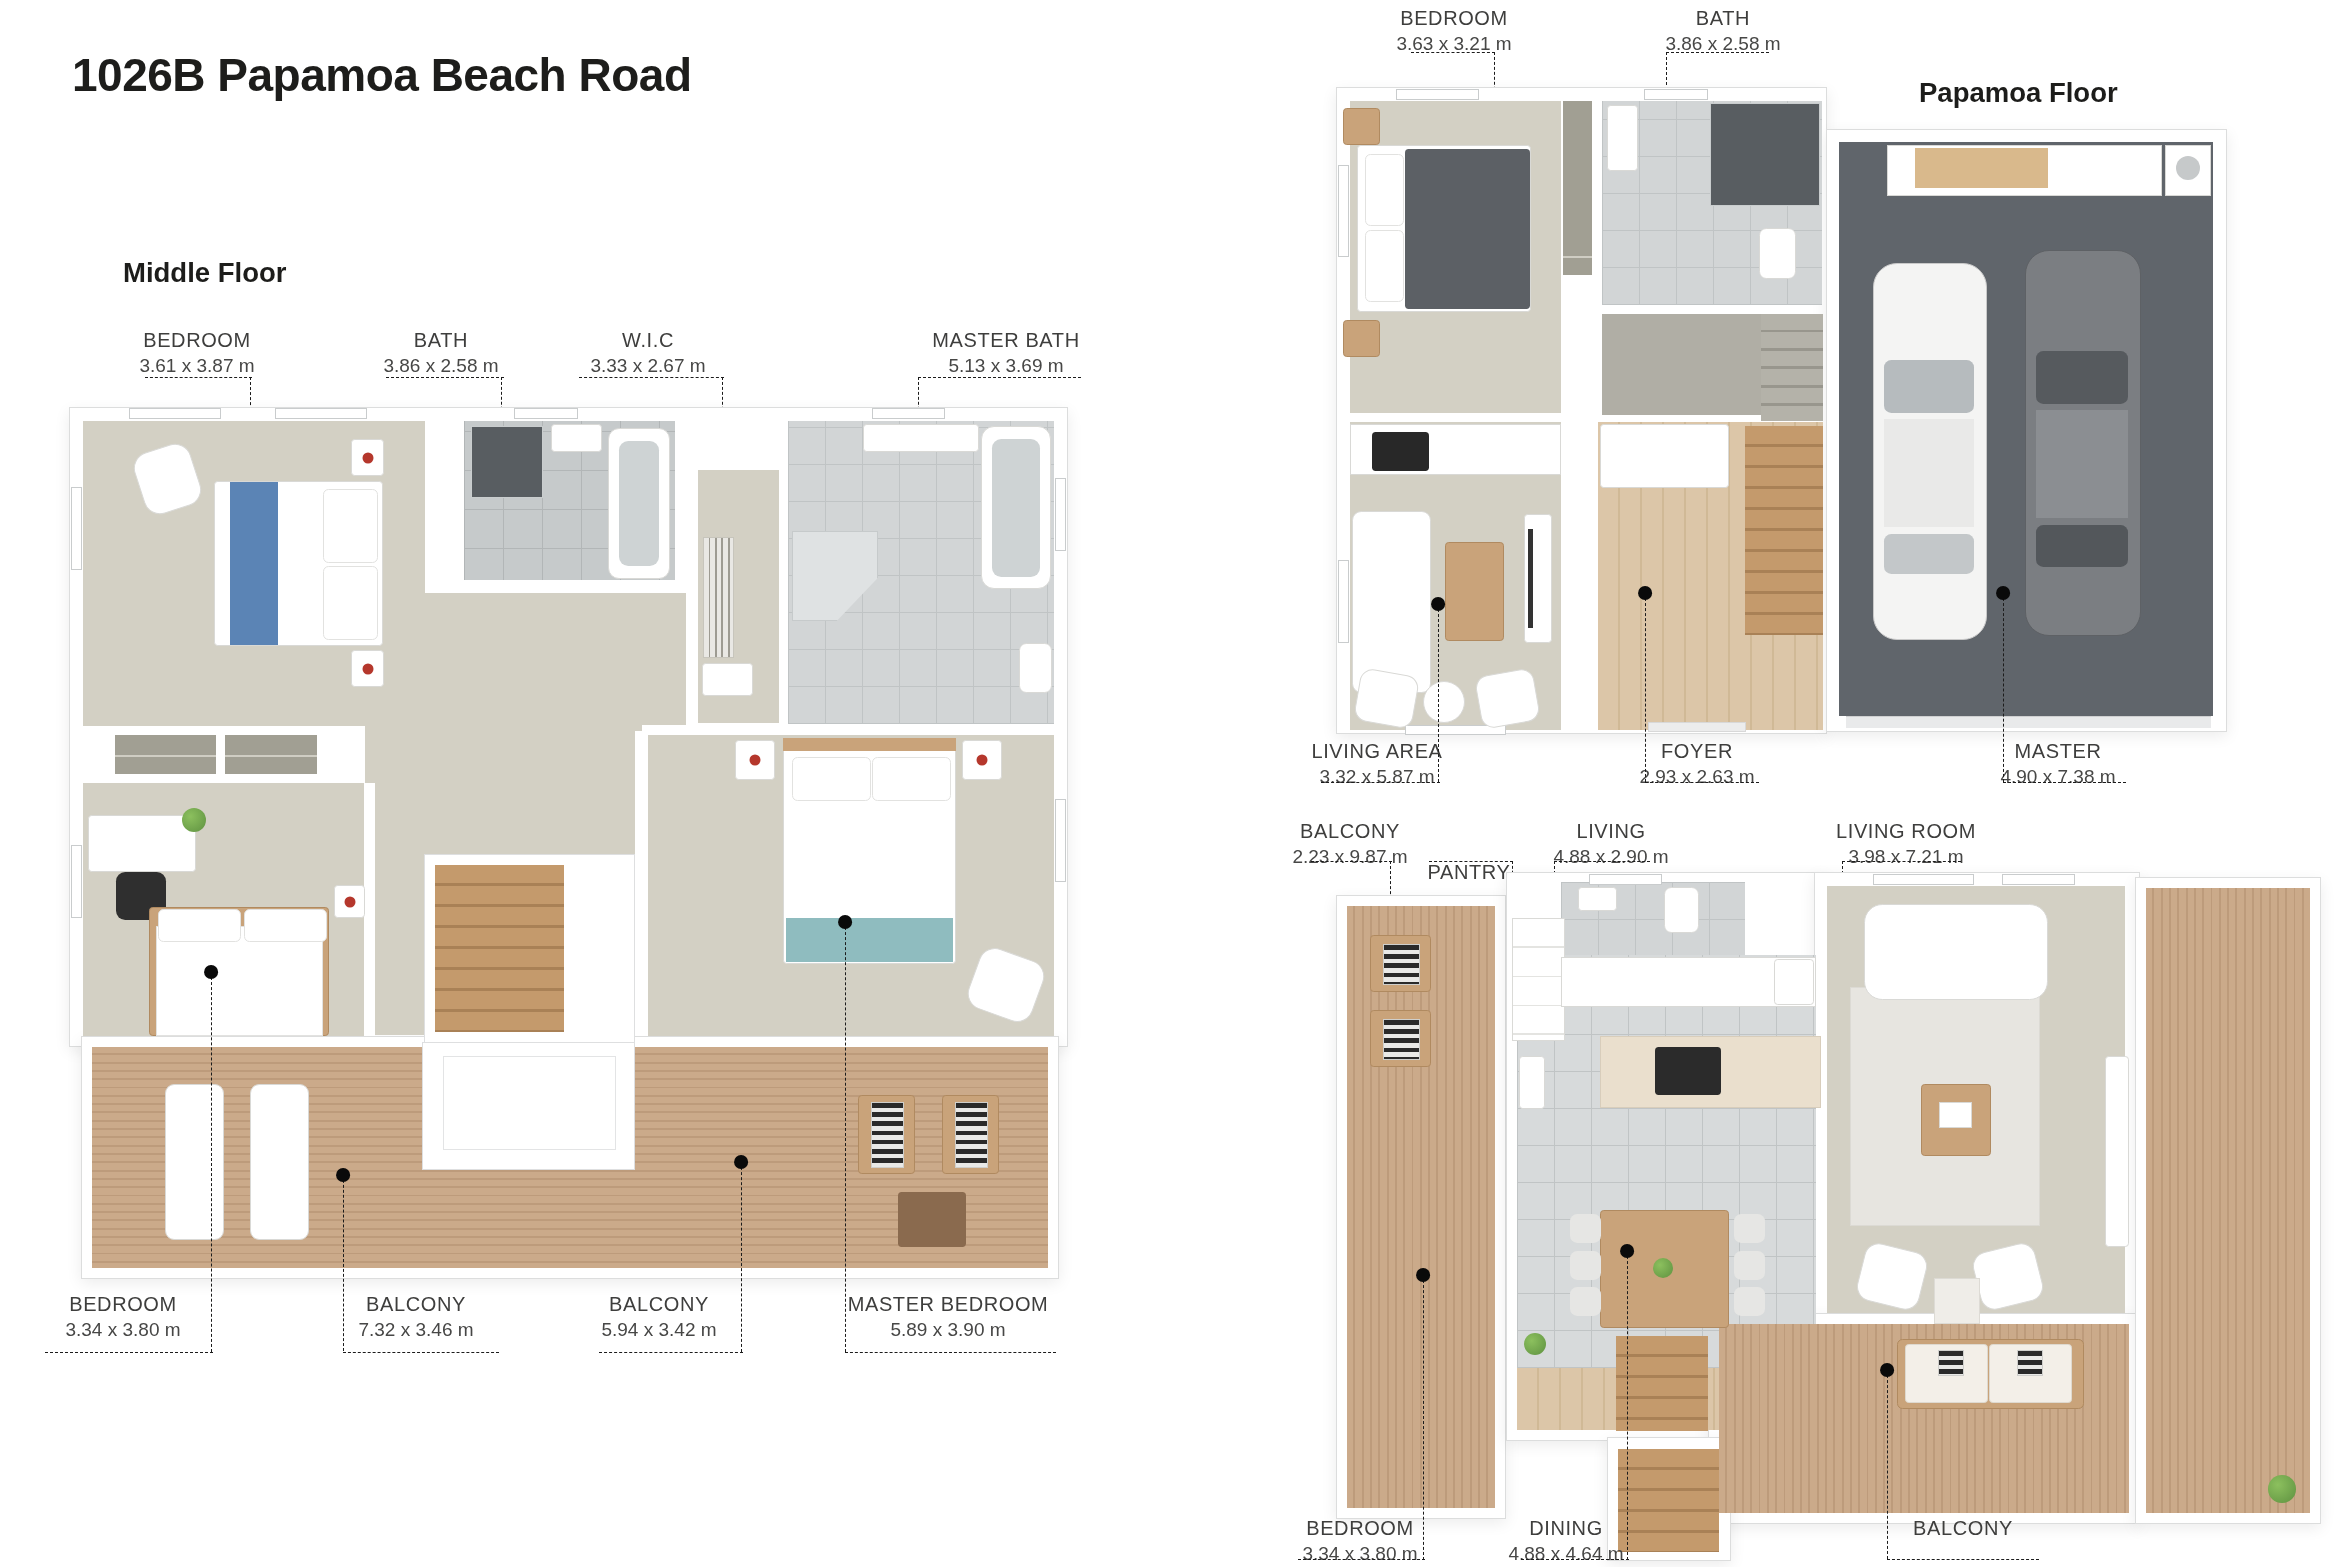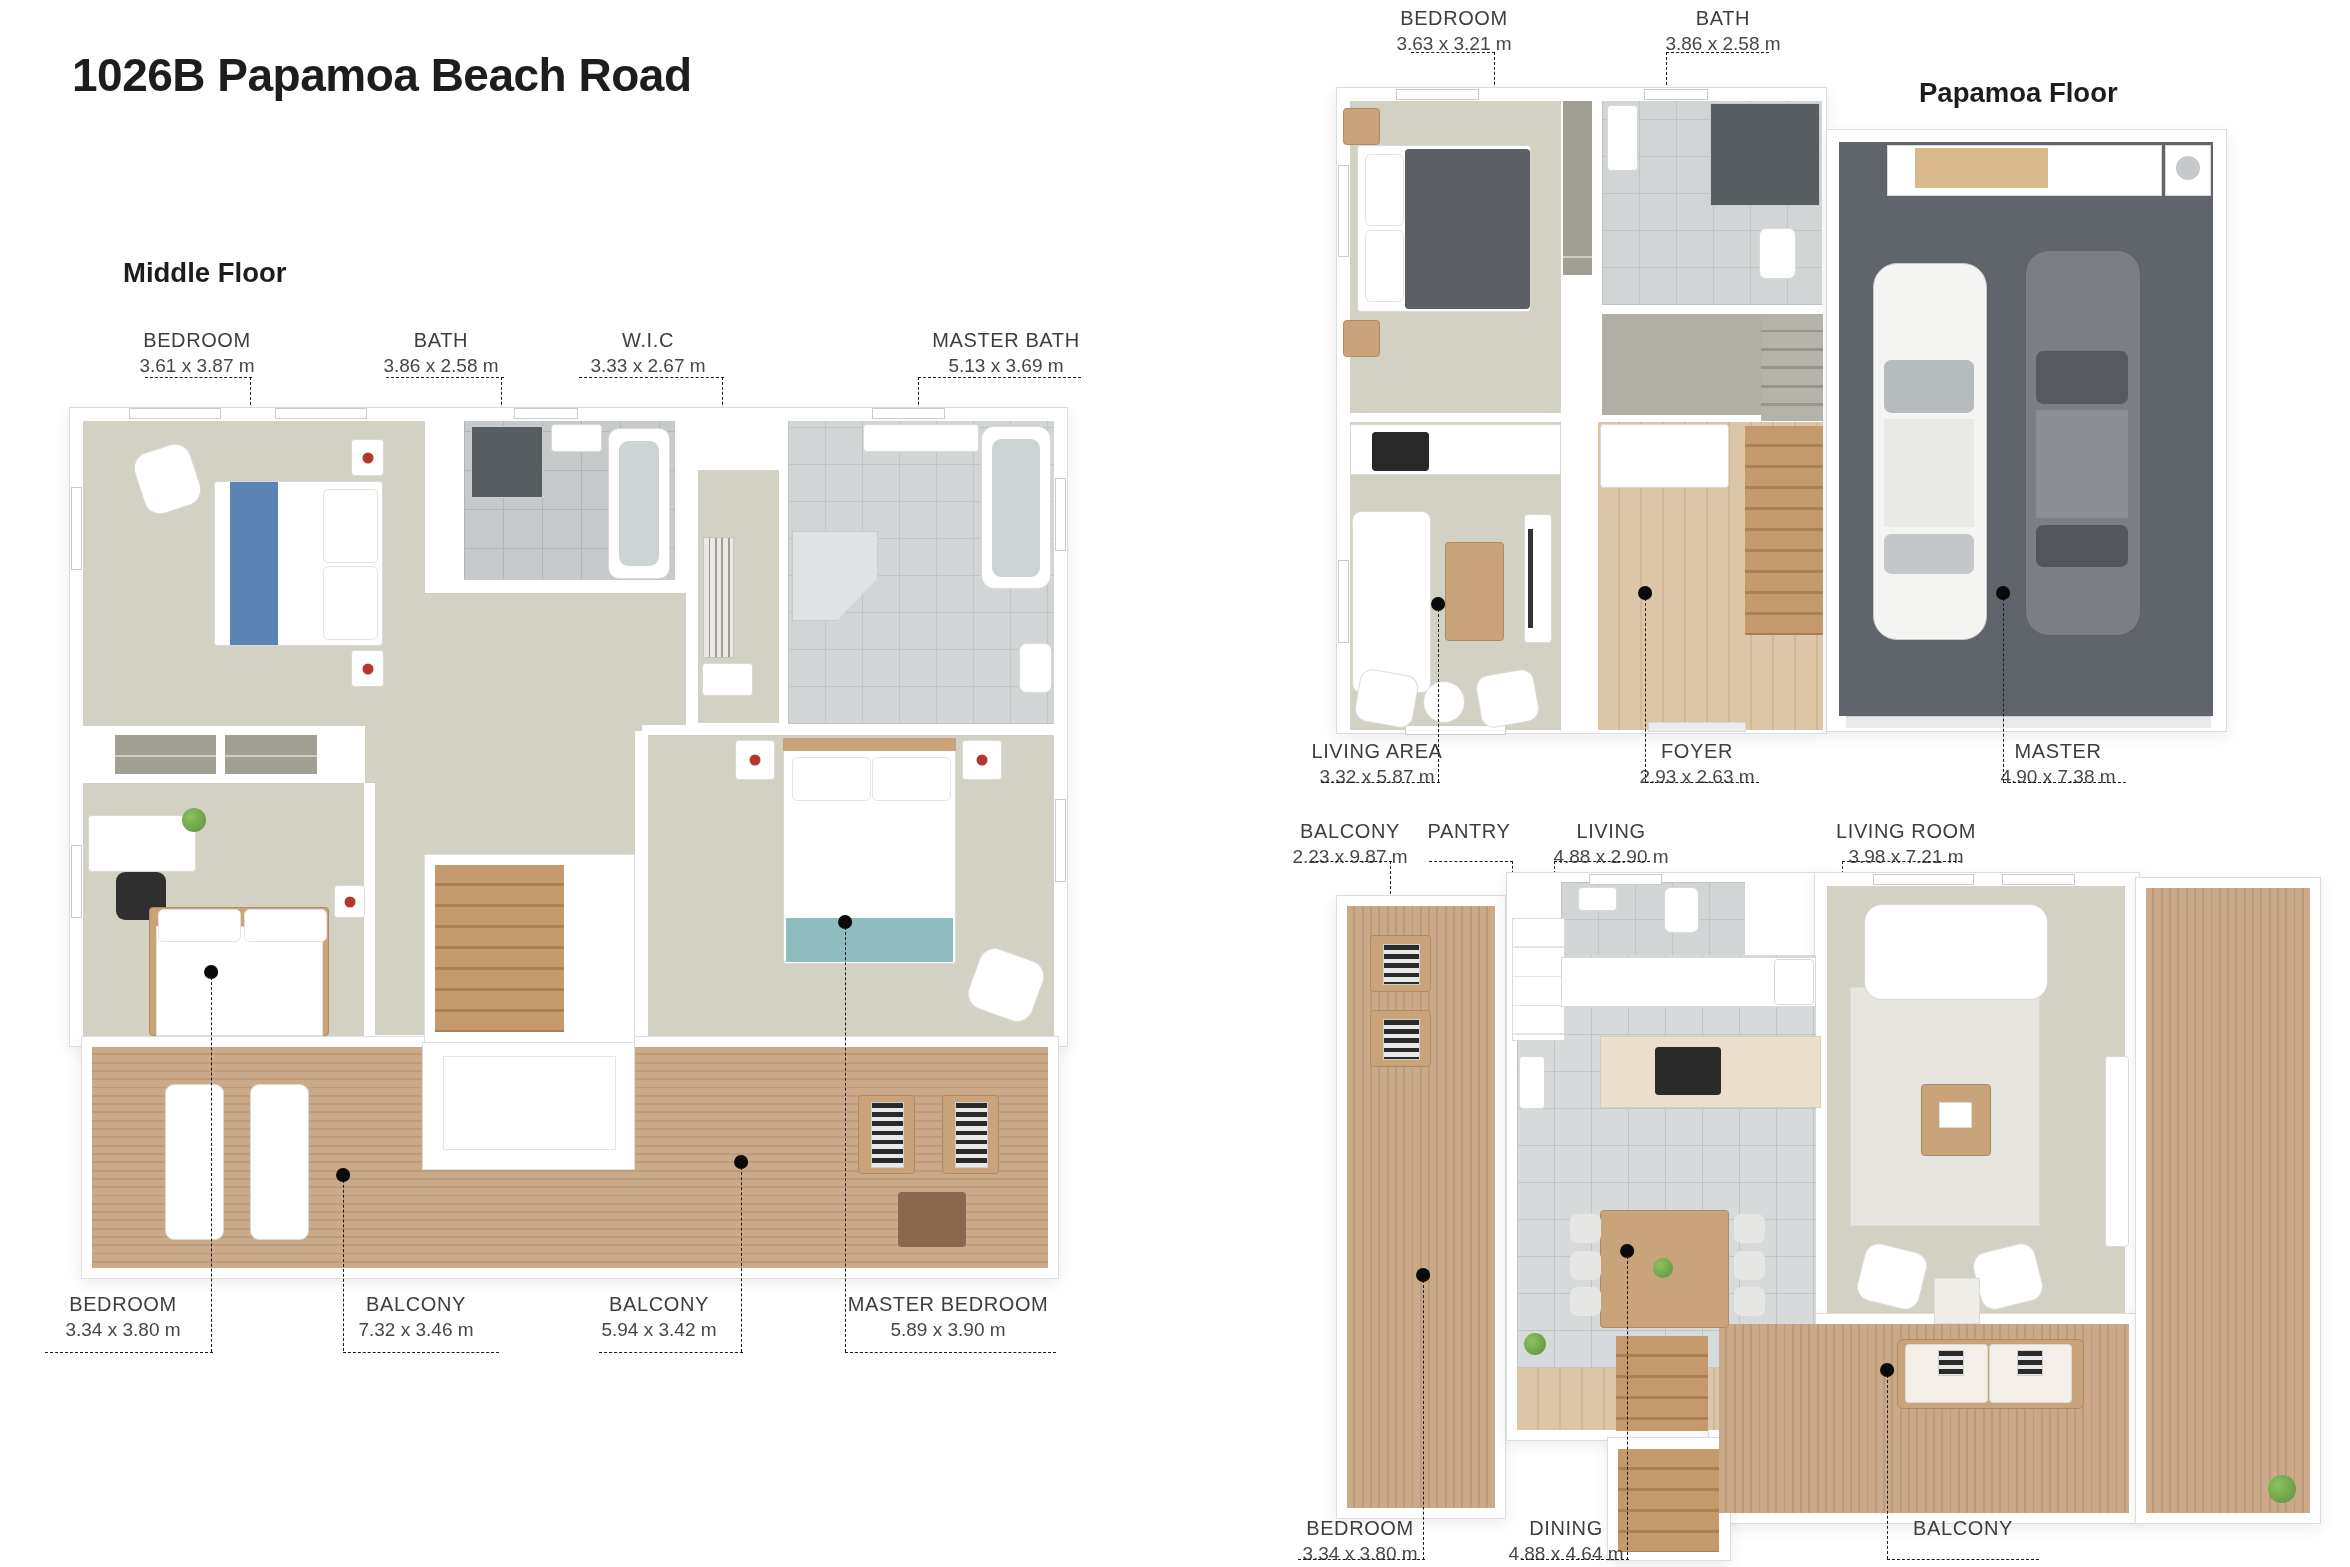--- a/index.html
+++ b/index.html
@@ -309,21 +309,21 @@
   <div class="dot" style="left:2003px;top:593px"></div>
 </div>
 
 <div>
   <div class="hd" style="left:2149px;top:1474px">Top Floor</div>
 
   <div class="lbl" style="left:1350px;top:820px">
     <div class="lname">BALCONY</div>
     <div class="ldims">2.23 x 9.87 m</div>
   </div>
-  <div class="lbl" style="left:1469px;top:820px">
+  <div class="lbl" style="left:1469px;top:861px">
     <div class="lname">PANTRY</div>
     <div class="ldims"></div>
   </div>
   <div class="lbl" style="left:1611px;top:820px">
     <div class="lname">LIVING</div>
     <div class="ldims">4.88 x 2.90 m</div>
   </div>
   <div class="lbl" style="left:1906px;top:820px">
     <div class="lname">LIVING ROOM</div>
     <div class="ldims">3.98 x 7.21 m</div>

